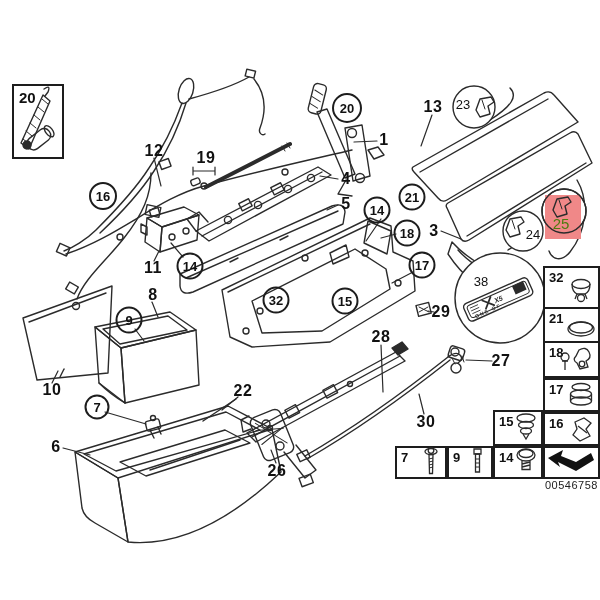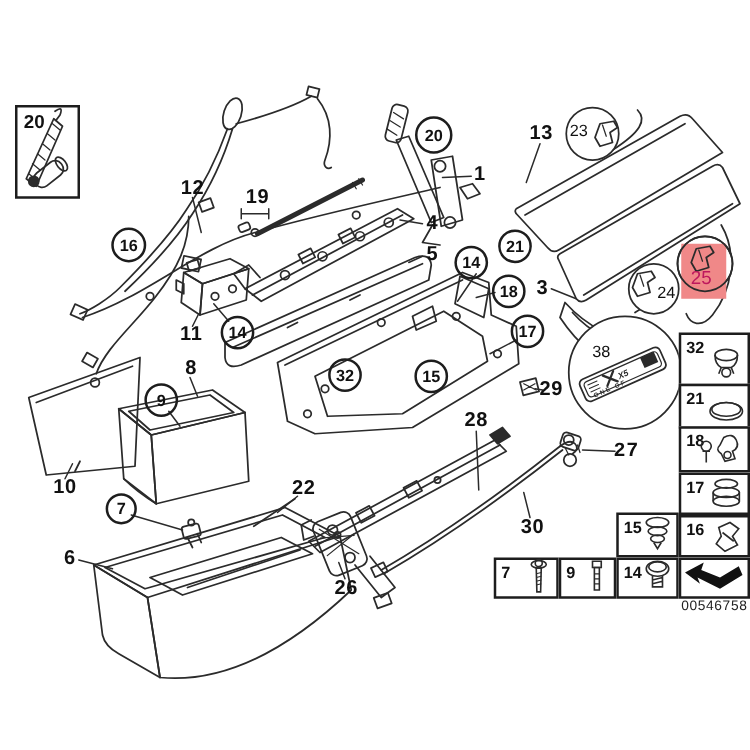--- a/index.html
+++ b/index.html
@@ -8,21 +8,21 @@
   .art{position:absolute;left:0;top:0;z-index:1;}
   
   .lbl{position:absolute;transform:translate(-50%,-50%);font-weight:bold;font-size:16px;
        letter-spacing:.5px;z-index:6;line-height:1;}
   
   .circ{position:absolute;transform:translate(-50%,-50%);border:2px solid #1d1d1d;border-radius:50%;
         display:flex;align-items:center;justify-content:center;font-weight:bold;font-size:13px;
         background:transparent;z-index:6;line-height:1;}
   
   .bignum{position:absolute;transform:translate(-50%,-50%);font-weight:normal;font-size:13px;z-index:7;line-height:1;}
-  .rednum{color:#be185d;font-size:15px;}
+  .rednum{color:#4d7c0f;font-size:15px;}
   
   .partbox{position:absolute;border:2px solid #1d1d1d;z-index:5;background:transparent;}
   .partbox .pn{position:absolute;left:5px;top:3px;font-weight:bold;font-size:15px;}
   
   .pbox{position:absolute;border:2px solid #1d1d1d;background:#fff;z-index:8;box-sizing:border-box;}
   .pbox .pn{position:absolute;left:4px;top:2px;font-weight:bold;font-size:13px;}
   .pbox svg{position:absolute;right:1px;bottom:1px;}
   .wm{position:absolute;left:111px;top:349px;z-index:20;font-family:"Liberation Serif",serif;
       font-size:45px;color:#3b36d6;white-space:nowrap;opacity:.92;letter-spacing:-1px;}
   .code{position:absolute;left:545px;top:479px;z-index:9;font-size:11px;letter-spacing:.5px;color:#222;}
@@ -277,21 +277,21 @@
   <div class="lbl" style="left:384px;top:140px;">1</div>
   <div class="lbl" style="left:346px;top:179px;">4</div>
   <div class="lbl" style="left:346px;top:204px;">5</div>
   <div class="lbl" style="left:433px;top:107px;text-align:right;">13</div>
   <div class="lbl" style="left:434px;top:231px;">3</div>
   <div class="lbl" style="left:153px;top:268px;">11</div>
   <div class="lbl" style="left:153px;top:295px;">8</div>
   <div class="lbl" style="left:52px;top:390px;">10</div>
   <div class="lbl" style="left:56px;top:447px;">6</div>
   <div class="lbl" style="left:441px;top:312px;">29</div>
-  <div class="lbl" style="left:501px;top:361px;font-family:Liberation Mono, monospace;">27</div>
+  <div class="lbl" style="left:501px;top:361px;">27</div>
   <div class="lbl" style="left:381px;top:337px;">28</div>
   <div class="lbl" style="left:426px;top:422px;">30</div>
   <div class="lbl" style="left:277px;top:471px;">26</div>
   <div class="lbl" style="left:243px;top:391px;">22</div>
 
   <div class="circ" style="left:103px;top:196px;width:24px;height:24px;">16</div>
   <div class="circ" style="left:190px;top:266px;width:23px;height:23px;">14</div>
   <div class="circ" style="left:347px;top:108px;width:26px;height:26px;">20</div>
   <div class="circ" style="left:377px;top:210px;width:23px;height:23px;">14</div>
   <div class="circ" style="left:412px;top:197px;width:23px;height:23px;">21</div>

